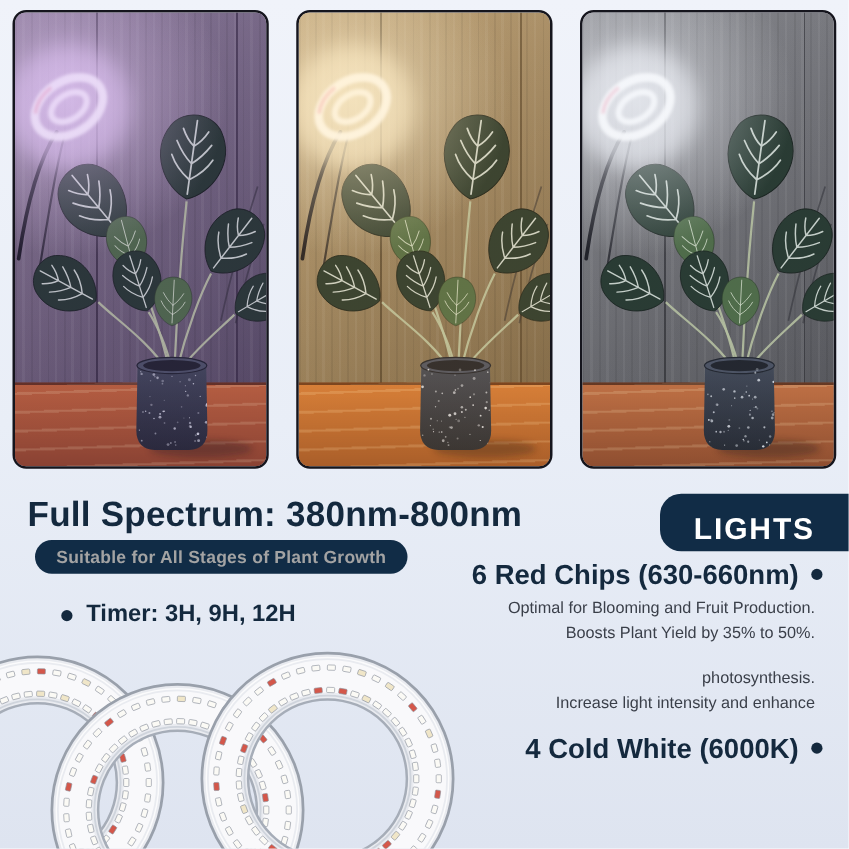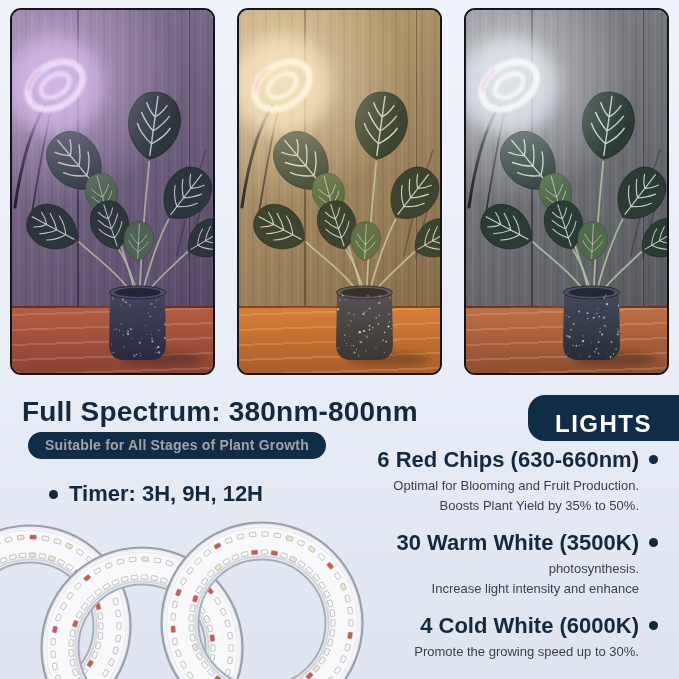--- a/index.html
+++ b/index.html
@@ -29,29 +29,29 @@
       linear-gradient(var(--tint), var(--tint));}
   .neck{stroke:#14141b;stroke-width:3;fill:none;stroke-linecap:round;}
   .neck.thin{stroke-width:1.8;opacity:.75;}
   .twig{stroke:#1f2025;stroke-width:1.4;fill:none;opacity:.5;}
   .stem{stroke:#b7c29e;stroke-width:1.8;fill:none;opacity:.9;}
 
   
   .headline{position:absolute;left:22px;top:396px;font-size:28px;font-weight:bold;color:#14293e;letter-spacing:.2px;}
   .pill{position:absolute;left:28px;top:432px;height:27px;line-height:27px;border-radius:14px;
     background:#112c46;color:#a3a3a3;font-size:14px;font-weight:bold;padding:0 17px;letter-spacing:.2px;}
-  .timer{position:absolute;left:49px;top:481px;font-size:22px;font-weight:bold;color:#14293e;
+  .timer{position:absolute;left:49px;top:481px;font-size:19px;font-weight:bold;color:#14293e;
     display:flex;align-items:center;gap:11px;}
   .dot{width:9px;height:9px;border-radius:50%;background:#14293e;display:inline-block;flex:0 0 auto;}
   .badge{position:absolute;right:0;top:395px;height:34px;line-height:34px;border-radius:17px 0 0 17px;
     background:#112c46;color:#fff;font-size:24px;font-weight:bold;letter-spacing:1.5px;padding:12px 27px 0 27px;}
   .specs{position:absolute;right:21px;top:446px;width:330px;display:flex;flex-direction:column;align-items:flex-end;text-align:right;}
   .spec-block{margin-bottom:13px;display:flex;flex-direction:column;align-items:flex-end;}
   .spec-heading{font-size:22px;font-weight:bold;color:#14293e;line-height:27px;display:flex;align-items:center;gap:10px;}
-  .spec-lines{font-size:13px;color:#3a3f49;line-height:20px;margin-top:3px;margin-right:19px;}
+  .spec-lines{font-size:13px;color:#3a3f49;line-height:20px;margin-top:3px;margin-right:6px;}
 
   
   .rings{position:absolute;left:0;top:511px;}
   .hidden-defs{position:absolute;width:0;height:0;}
 </style>
 </head>
 <body>
 
 <svg class="hidden-defs" aria-hidden="true">
   <defs>
@@ -404,36 +404,29 @@
       <div class="spec-heading">
         <span>6 Red Chips (630-660nm)</span>
         <span class="dot"></span>
       </div>
       <div class="spec-lines">
         <div>Optimal for Blooming and Fruit Production.</div>
         <div>Boosts Plant Yield by 35% to 50%.</div>
       </div>
     </div>
     <div class="spec-block">
-      <div class="spec-heading">
-        <span>30 Warm White (3500K)</span>
-        <span class="dot"></span>
-      </div>
       <div class="spec-lines">
         <div>photosynthesis.</div>
         <div>Increase light intensity and enhance</div>
       </div>
     </div>
     <div class="spec-block">
       <div class="spec-heading">
         <span>4 Cold White (6000K)</span>
         <span class="dot"></span>
-      </div>
-      <div class="spec-lines">
-        <div>Promote the growing speed up to 30%.</div>
       </div>
     </div>
   </div>
 
   <svg class="rings" width="372" height="168" viewBox="0 0 372 168">
       <g>
         <circle cx="30" cy="115" r="82" fill="none" stroke="#e9ebf0" stroke-width="38"></circle>
         <circle cx="30" cy="115" r="82" fill="none" stroke="rgba(255,255,255,0.7)" stroke-width="26"></circle>
         <rect x="97.8" y="112.9" width="6.4" height="4.2" rx="0.8" fill="#fbfaf5" stroke="#8d939e" stroke-width="0.5" transform="rotate(90 101.0 115.0)"></rect>
         <rect x="97.1" y="122.8" width="6.4" height="4.2" rx="0.8" fill="#fbfaf5" stroke="#8d939e" stroke-width="0.5" transform="rotate(98 100.3 124.9)"></rect>

